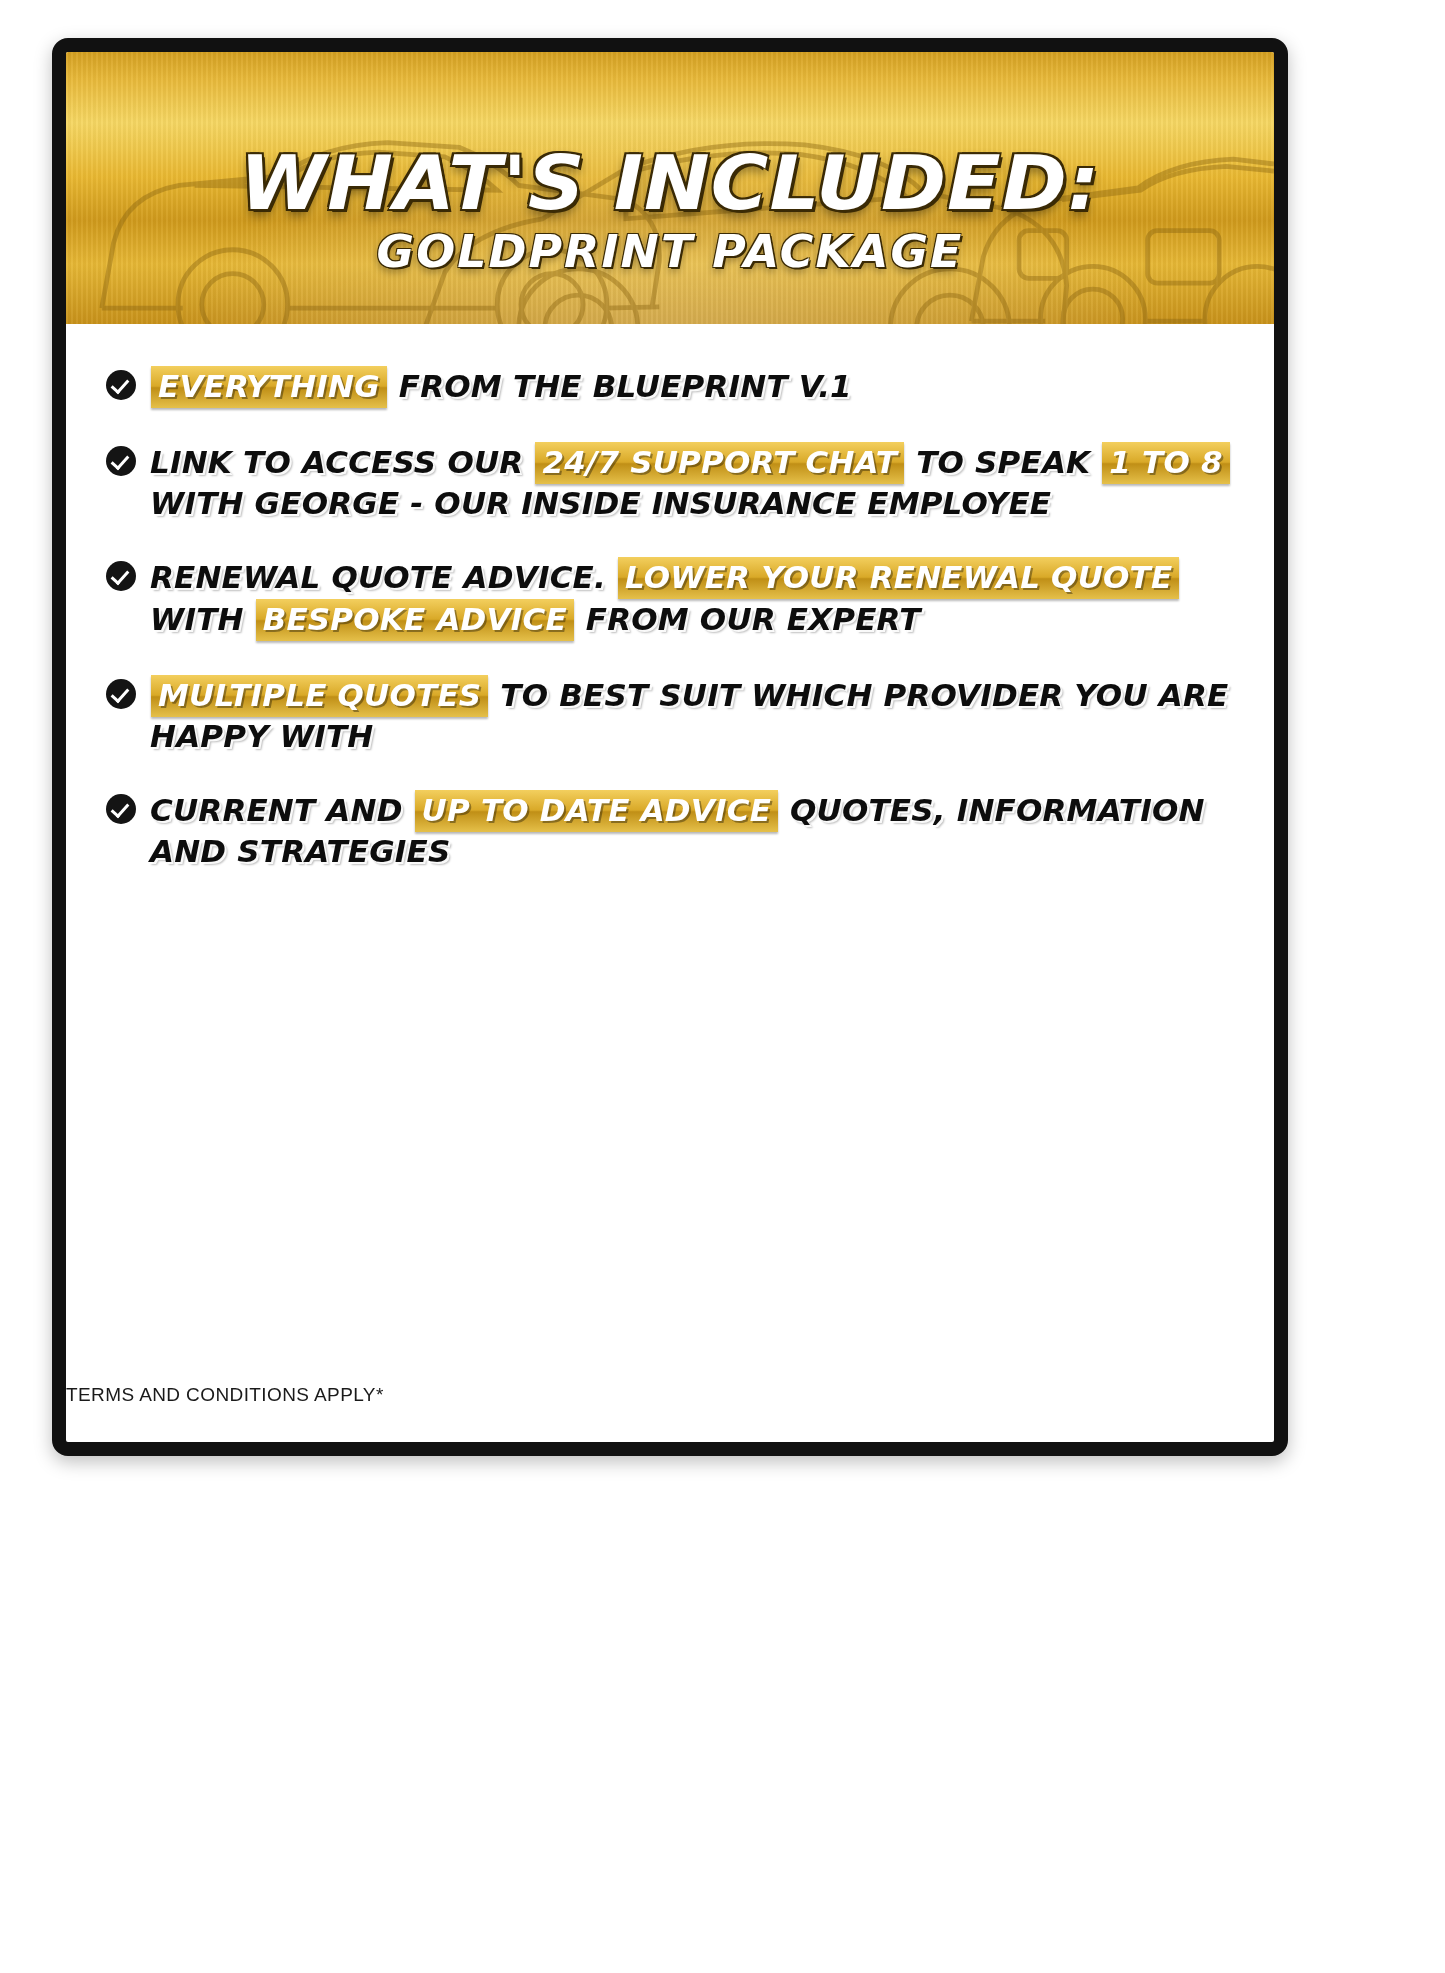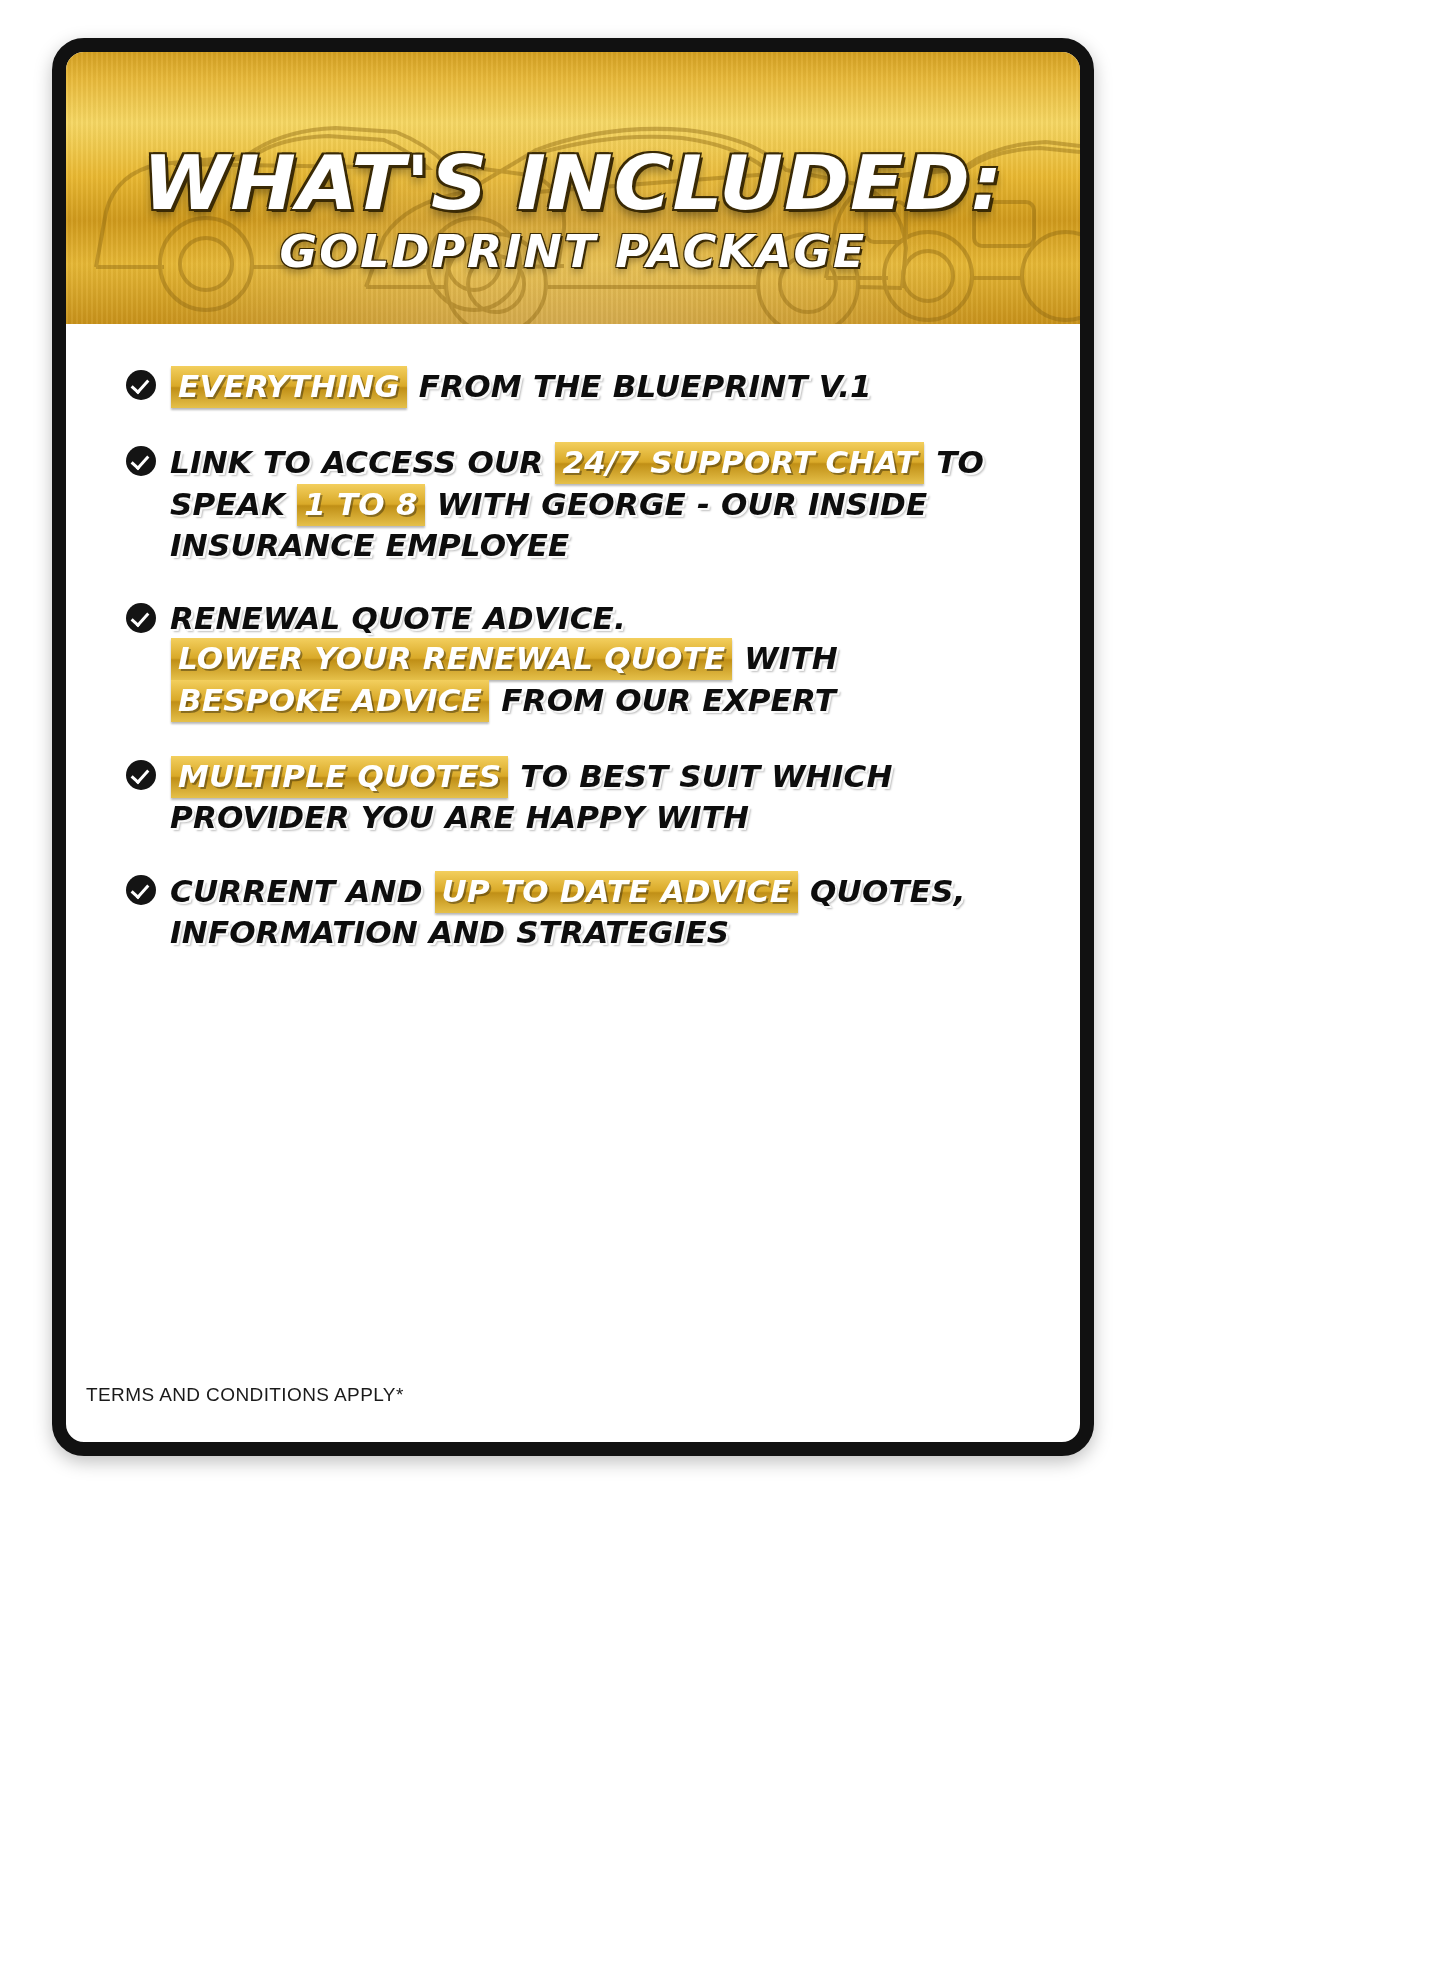--- a/index.html
+++ b/index.html
@@ -19,25 +19,25 @@
     width: 1445px;
     height: 1973px;
     background: #ffffff;
   }
 
   
   .card {
     position: absolute;
     left: 52px;
     top: 38px;
-    width: 1042px;
+    width: 1236px;
     height: 1418px;
     background: #ffffff;
     border: 14px solid #111111;
-    border-radius: 32px;
+    border-radius: 16px;
     box-sizing: border-box;
     overflow: hidden;
     box-shadow: 0 6px 18px rgba(0,0,0,0.25);
   }
 
   
   .header {
     position: relative;
     height: 272px;
     background:
@@ -110,21 +110,20 @@
       0 4px 8px rgba(0,0,0,0.4);
     transform: scaleX(1.04);
   }
 
   
   .body {
     position: relative;
     padding: 42px 34px 0 34px;
     height: 1118px;
     box-sizing: border-box;
-    margin-left: 20px;
   }
   .list {
     list-style: none;
     margin: 0;
     padding: 0;
   }
   .item {
     display: flex;
     align-items: flex-start;
     margin-bottom: 34px;

